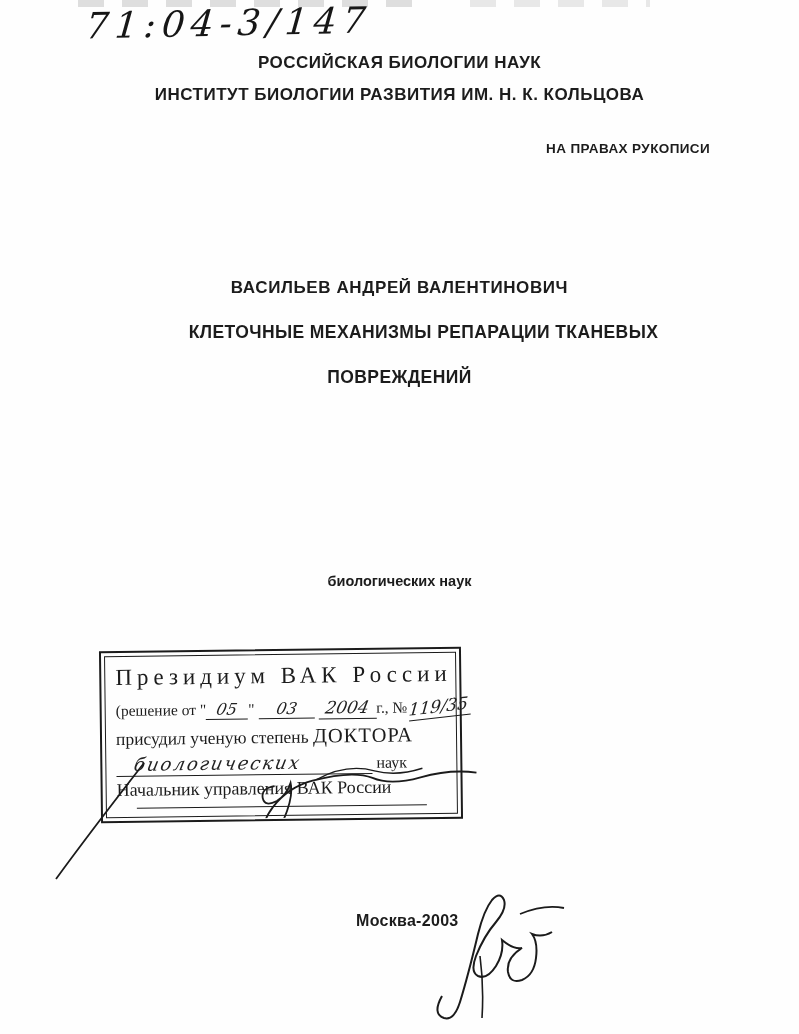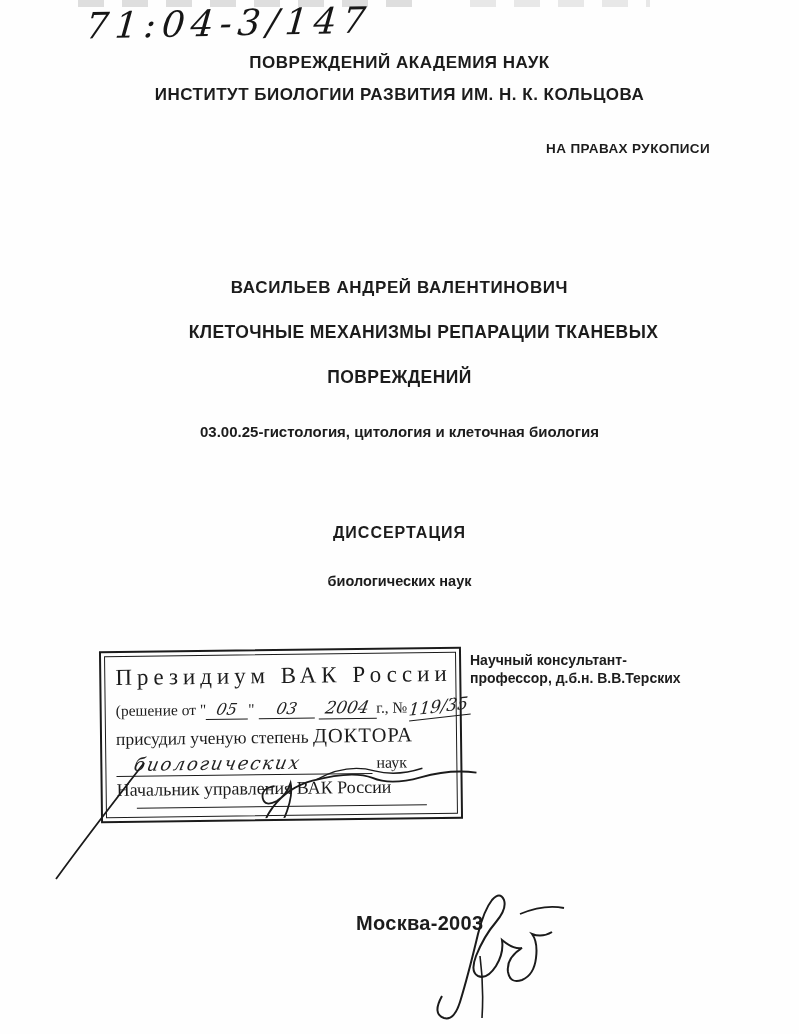--- a/index.html
+++ b/index.html
@@ -88,48 +88,46 @@
   }
   .stamp-sig{position:absolute;left:60px;bottom:-12px;}
   .pen-stroke{position:absolute;left:48px;top:745px;pointer-events:none;}
 
   .consultant{
     position:absolute;left:470px;top:651px;width:260px;
     font-size:14px;font-weight:bold;line-height:18px;
   }
   .city{
     position:absolute;left:356px;top:912px;
-    font-size:20px;font-weight:bold;letter-spacing:.3px;
+    font-size:16px;font-weight:bold;letter-spacing:.3px;
   }
   .bottom-sig{position:absolute;left:424px;top:878px;}
   svg path{fill:none;stroke:#1b1b1b;}
 </style>
 </head>
 <body>
 
 <div class="page">
 
   <div class="scan-artifact artifact-1"></div>
   <div class="scan-artifact artifact-2"></div>
 
   <div class="catalog">71:04-3/147</div>
 
-  <div class="center hdr1">ПОВРЕЖДЕНИЙ АКАДЕМИЯ НАУК</div>
+  <div class="center hdr1">РОССИЙСКАЯ БИОЛОГИИ НАУК</div>
   <div class="center hdr2">ИНСТИТУТ БИОЛОГИИ РАЗВИТИЯ ИМ. Н. К. КОЛЬЦОВА</div>
 
   <div class="manuscript">НА ПРАВАХ РУКОПИСИ</div>
 
   <div class="center author">ВАСИЛЬЕВ АНДРЕЙ ВАЛЕНТИНОВИЧ</div>
 
   <div class="center title1">КЛЕТОЧНЫЕ МЕХАНИЗМЫ РЕПАРАЦИИ ТКАНЕВЫХ</div>
   <div class="center title2">ПОВРЕЖДЕНИЙ</div>
 
-  <div class="center specialty">03.00.25-гистология, цитология и клеточная биология</div>
 
-  <div class="center dissertation">ДИССЕРТАЦИЯ</div>
   <div class="center degree2">биологических наук</div>
 
   <div class="stamp">
     <div class="stamp-inner">
       <div class="stamp-title">Президиум ВАК России</div>
       <div class="stamp-decision">
         <span>(решение от "</span><span class="blank b-day"><span class="hand">05</span></span><span>"</span>
         <span class="blank b-month"><span class="hand">03</span></span>
         <span class="blank b-year"><span class="hand">2004</span></span><span>г.,</span>
         <span>№</span><span class="blank b-num"><span class="hand">119/35</span></span>
@@ -149,24 +147,20 @@
           <path d="M120,22 q30,-16 58,-8 q22,6 48,-2" stroke-width="1.4"></path>
         </svg>
       </div>
     </div>
   </div>
 
   <svg class="pen-stroke" width="110" height="140" viewBox="0 0 110 140">
     <path d="M8,134 Q40,90 96,18" stroke-width="1.8"></path>
   </svg>
 
-  <div class="consultant">
-    <div>Научный консультант-</div>
-    <div>профессор, д.б.н.  В.В.Терских</div>
-  </div>
 
   <div class="city">Москва-2003</div>
 
   <svg class="bottom-sig" width="150" height="145" viewBox="0 0 150 145">
     <path d="M18,118 q-10,18 2,22 q10,3 16,-16 q8,-26 18,-68 q6,-24 14,-34 q8,-9 12,0 q3,9 -8,22 q-12,14 -20,34 q-6,16 2,20 q9,4 18,-10 q8,-13 6,-26 q12,10 20,8 q-16,10 -14,24 q2,12 14,8 q12,-5 14,-22 q2,-16 -4,-24 q10,4 20,-2" stroke-width="2"></path>
     <path d="M96,36 q24,-10 44,-6" stroke-width="1.8"></path>
     <path d="M56,78 q4,30 2,62" stroke-width="1.6"></path>
   </svg>
 
 </div>

